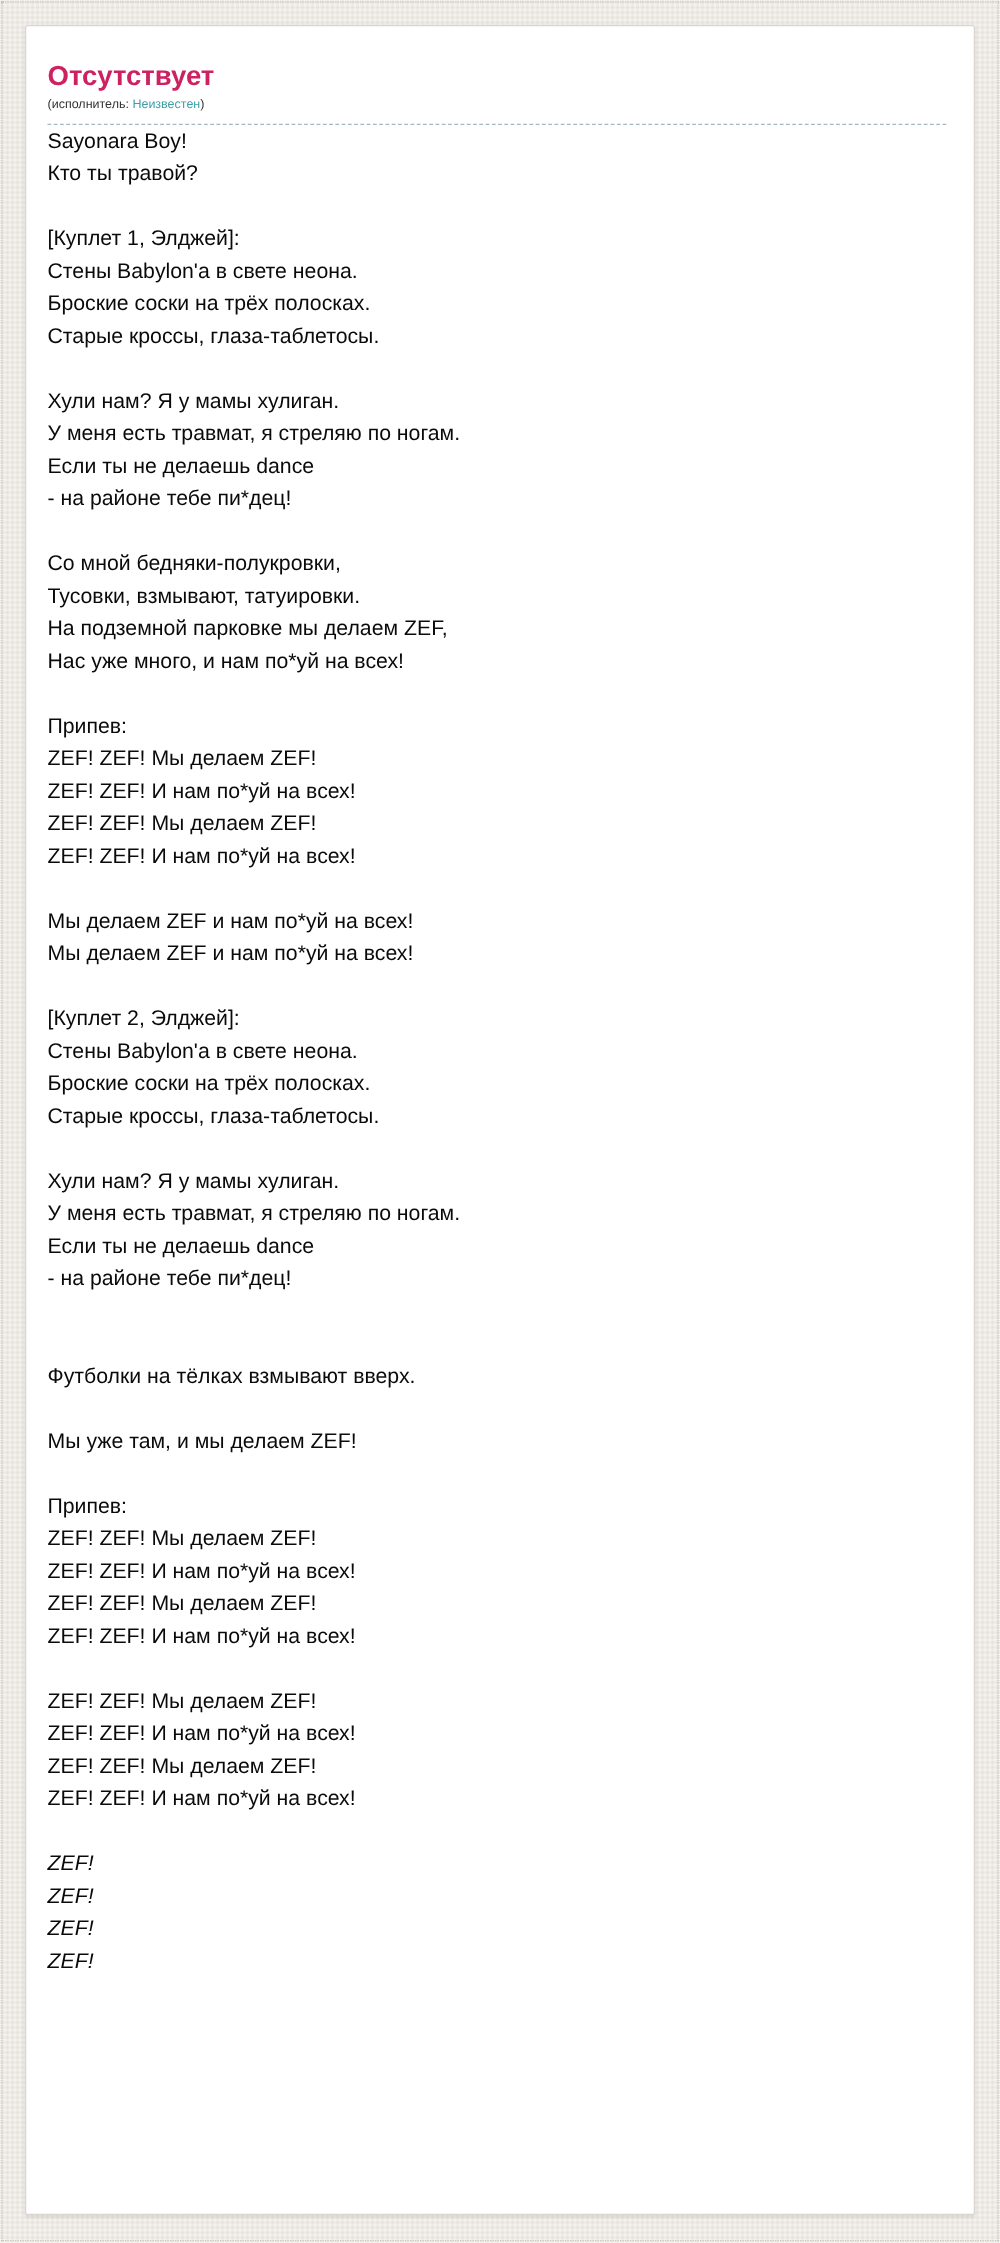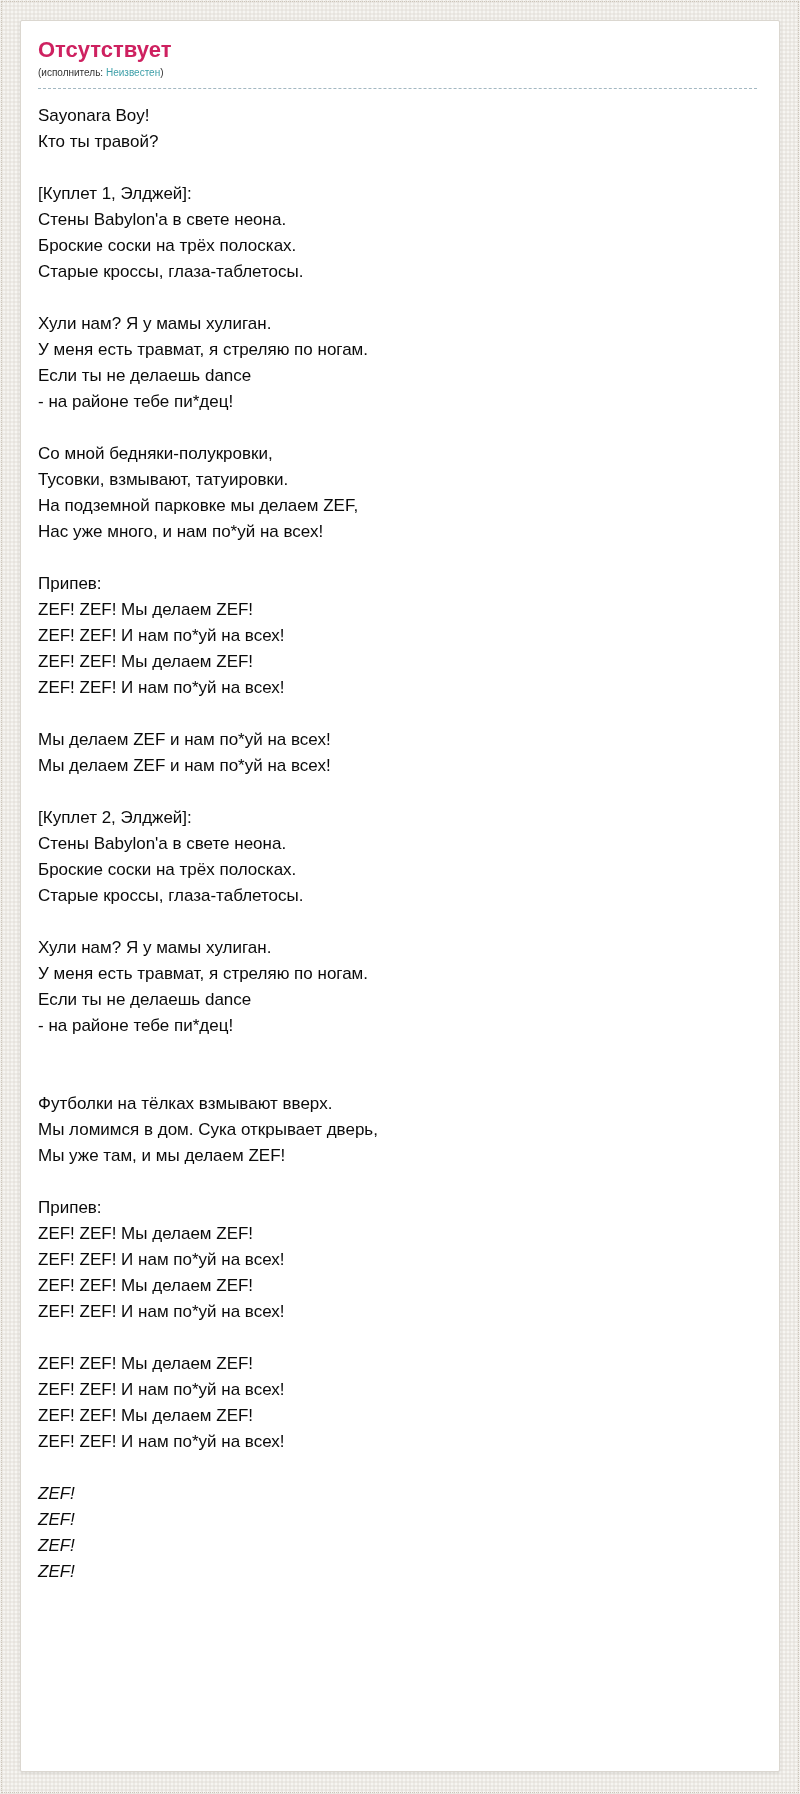--- a/index.html
+++ b/index.html
@@ -41,38 +41,38 @@
     box-shadow: 0 1px 3px rgba(0,0,0,0.10);
     padding: 15px 22px 28px 17px;
   }
 
   .song-title {
     font-size: 22px;
     font-weight: bold;
     line-height: 27px;
     color: #ce2160;
     letter-spacing: 0;
+    margin-top: 11px;
   }
 
   .subtitle {
     font-size: 10px;
     line-height: 20px;
     color: #333333;
     padding-bottom: 5px;
     border-bottom: 1px dashed #a3b8c2;
   }
 
   .artist-link {
     color: #3d9fa8;
     text-decoration: none;
     cursor: pointer;
   }
 
   .lyrics {
-    margin-top: 14px;
     font-size: 17px;
     line-height: 26px;
     color: #0a0a0a;
   }
 
   .stanza { margin: 0 0 26px 0; }
   .stanza:last-child { margin-bottom: 0; font-style: italic; }
 </style>
 </head>
 <body>
@@ -87,19 +87,19 @@
 
   <div class="lyrics" id="lyrics">
       <p class="stanza"><span>Sayonara Boy!</span><br><span>Кто ты травой?</span></p>
       <p class="stanza"><span>[Куплет 1, Элджей]:</span><br><span>Стены Babylon'a в свете неона.</span><br><span>Броские соски на трёх полосках.</span><br><span>Старые кроссы, глаза-таблетосы.</span></p>
       <p class="stanza"><span>Хули нам? Я у мамы хулиган.</span><br><span>У меня есть травмат, я стреляю по ногам.</span><br><span>Если ты не делаешь dance</span><br><span>- на районе тебе пи*дец!</span></p>
       <p class="stanza"><span>Со мной бедняки-полукровки,</span><br><span>Тусовки, взмывают, татуировки.</span><br><span>На подземной парковке мы делаем ZEF,</span><br><span>Нас уже много, и нам по*уй на всех!</span></p>
       <p class="stanza"><span>Припев:</span><br><span>ZEF! ZEF! Мы делаем ZEF!</span><br><span>ZEF! ZEF! И нам по*уй на всех!</span><br><span>ZEF! ZEF! Мы делаем ZEF!</span><br><span>ZEF! ZEF! И нам по*уй на всех!</span></p>
       <p class="stanza"><span>Мы делаем ZEF и нам по*уй на всех!</span><br><span>Мы делаем ZEF и нам по*уй на всех!</span></p>
       <p class="stanza"><span>[Куплет 2, Элджей]:</span><br><span>Стены Babylon'a в свете неона.</span><br><span>Броские соски на трёх полосках.</span><br><span>Старые кроссы, глаза-таблетосы.</span></p>
       <p class="stanza"><span>Хули нам? Я у мамы хулиган.</span><br><span>У меня есть травмат, я стреляю по ногам.</span><br><span>Если ты не делаешь dance</span><br><span>- на районе тебе пи*дец!</span></p>
-      <p class="stanza"><br><span>Футболки на тёлках взмывают вверх.</span><br><span>Мы ломимся в дом. Сука открывает дверь,</span><br><span>Мы уже там, и мы делаем ZEF!</span></p>
+      <p class="stanza"><br><span>Футболки на тёлках взмывают вверх.</span><br><br><span>Мы уже там, и мы делаем ZEF!</span></p>
       <p class="stanza"><span>Припев:</span><br><span>ZEF! ZEF! Мы делаем ZEF!</span><br><span>ZEF! ZEF! И нам по*уй на всех!</span><br><span>ZEF! ZEF! Мы делаем ZEF!</span><br><span>ZEF! ZEF! И нам по*уй на всех!</span></p>
       <p class="stanza"><span>ZEF! ZEF! Мы делаем ZEF!</span><br><span>ZEF! ZEF! И нам по*уй на всех!</span><br><span>ZEF! ZEF! Мы делаем ZEF!</span><br><span>ZEF! ZEF! И нам по*уй на всех!</span></p>
       <p class="stanza"><span>ZEF!</span><br><span>ZEF!</span><br><span>ZEF!</span><br><span>ZEF!</span></p>
     </div>
 
 </div>
 
 </body></html>

